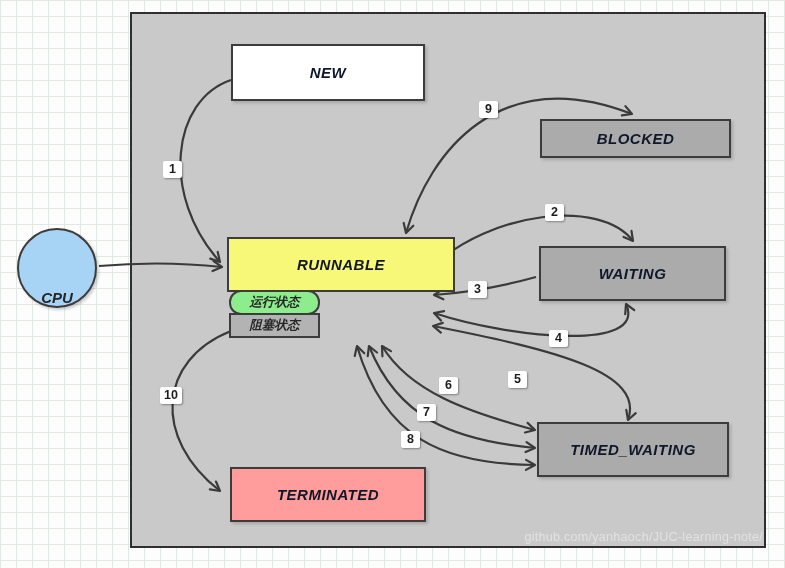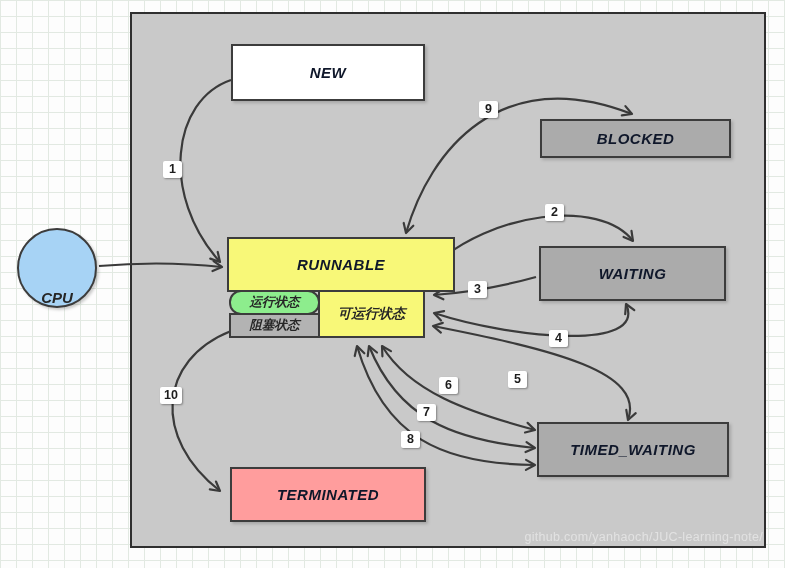--- a/index.html
+++ b/index.html
@@ -91,23 +91,20 @@
   </div>
 
   <div class="subnode" style="left: 229px; top: 290px; width: 91px; height: 25px; background-color: rgb(141, 237, 141); border-radius: 12px;">
     <span>运行状态</span>
   </div>
 
   <div class="subnode" style="left: 229px; top: 313px; width: 91px; height: 25px; background-color: rgb(179, 179, 179);">
     <span>阻塞状态</span>
   </div>
 
-  <div class="subnode" style="left: 318px; top: 290px; width: 107px; height: 48px; font-size: 13.5px; background-color: rgb(248, 248, 120);">
-    <span>可运行状态</span>
-  </div>
 
   <div class="node" style="left: 539px; top: 246px; width: 187px; height: 55px; background-color: rgb(171, 171, 171);">
     <span>WAITING</span>
   </div>
 
   <div class="node" style="left: 537px; top: 422px; width: 192px; height: 55px; background-color: rgb(171, 171, 171);">
     <span>TIMED_WAITING</span>
   </div>
 
   <div class="node" style="left: 230px; top: 467px; width: 196px; height: 55px; background-color: rgb(255, 157, 157);">

